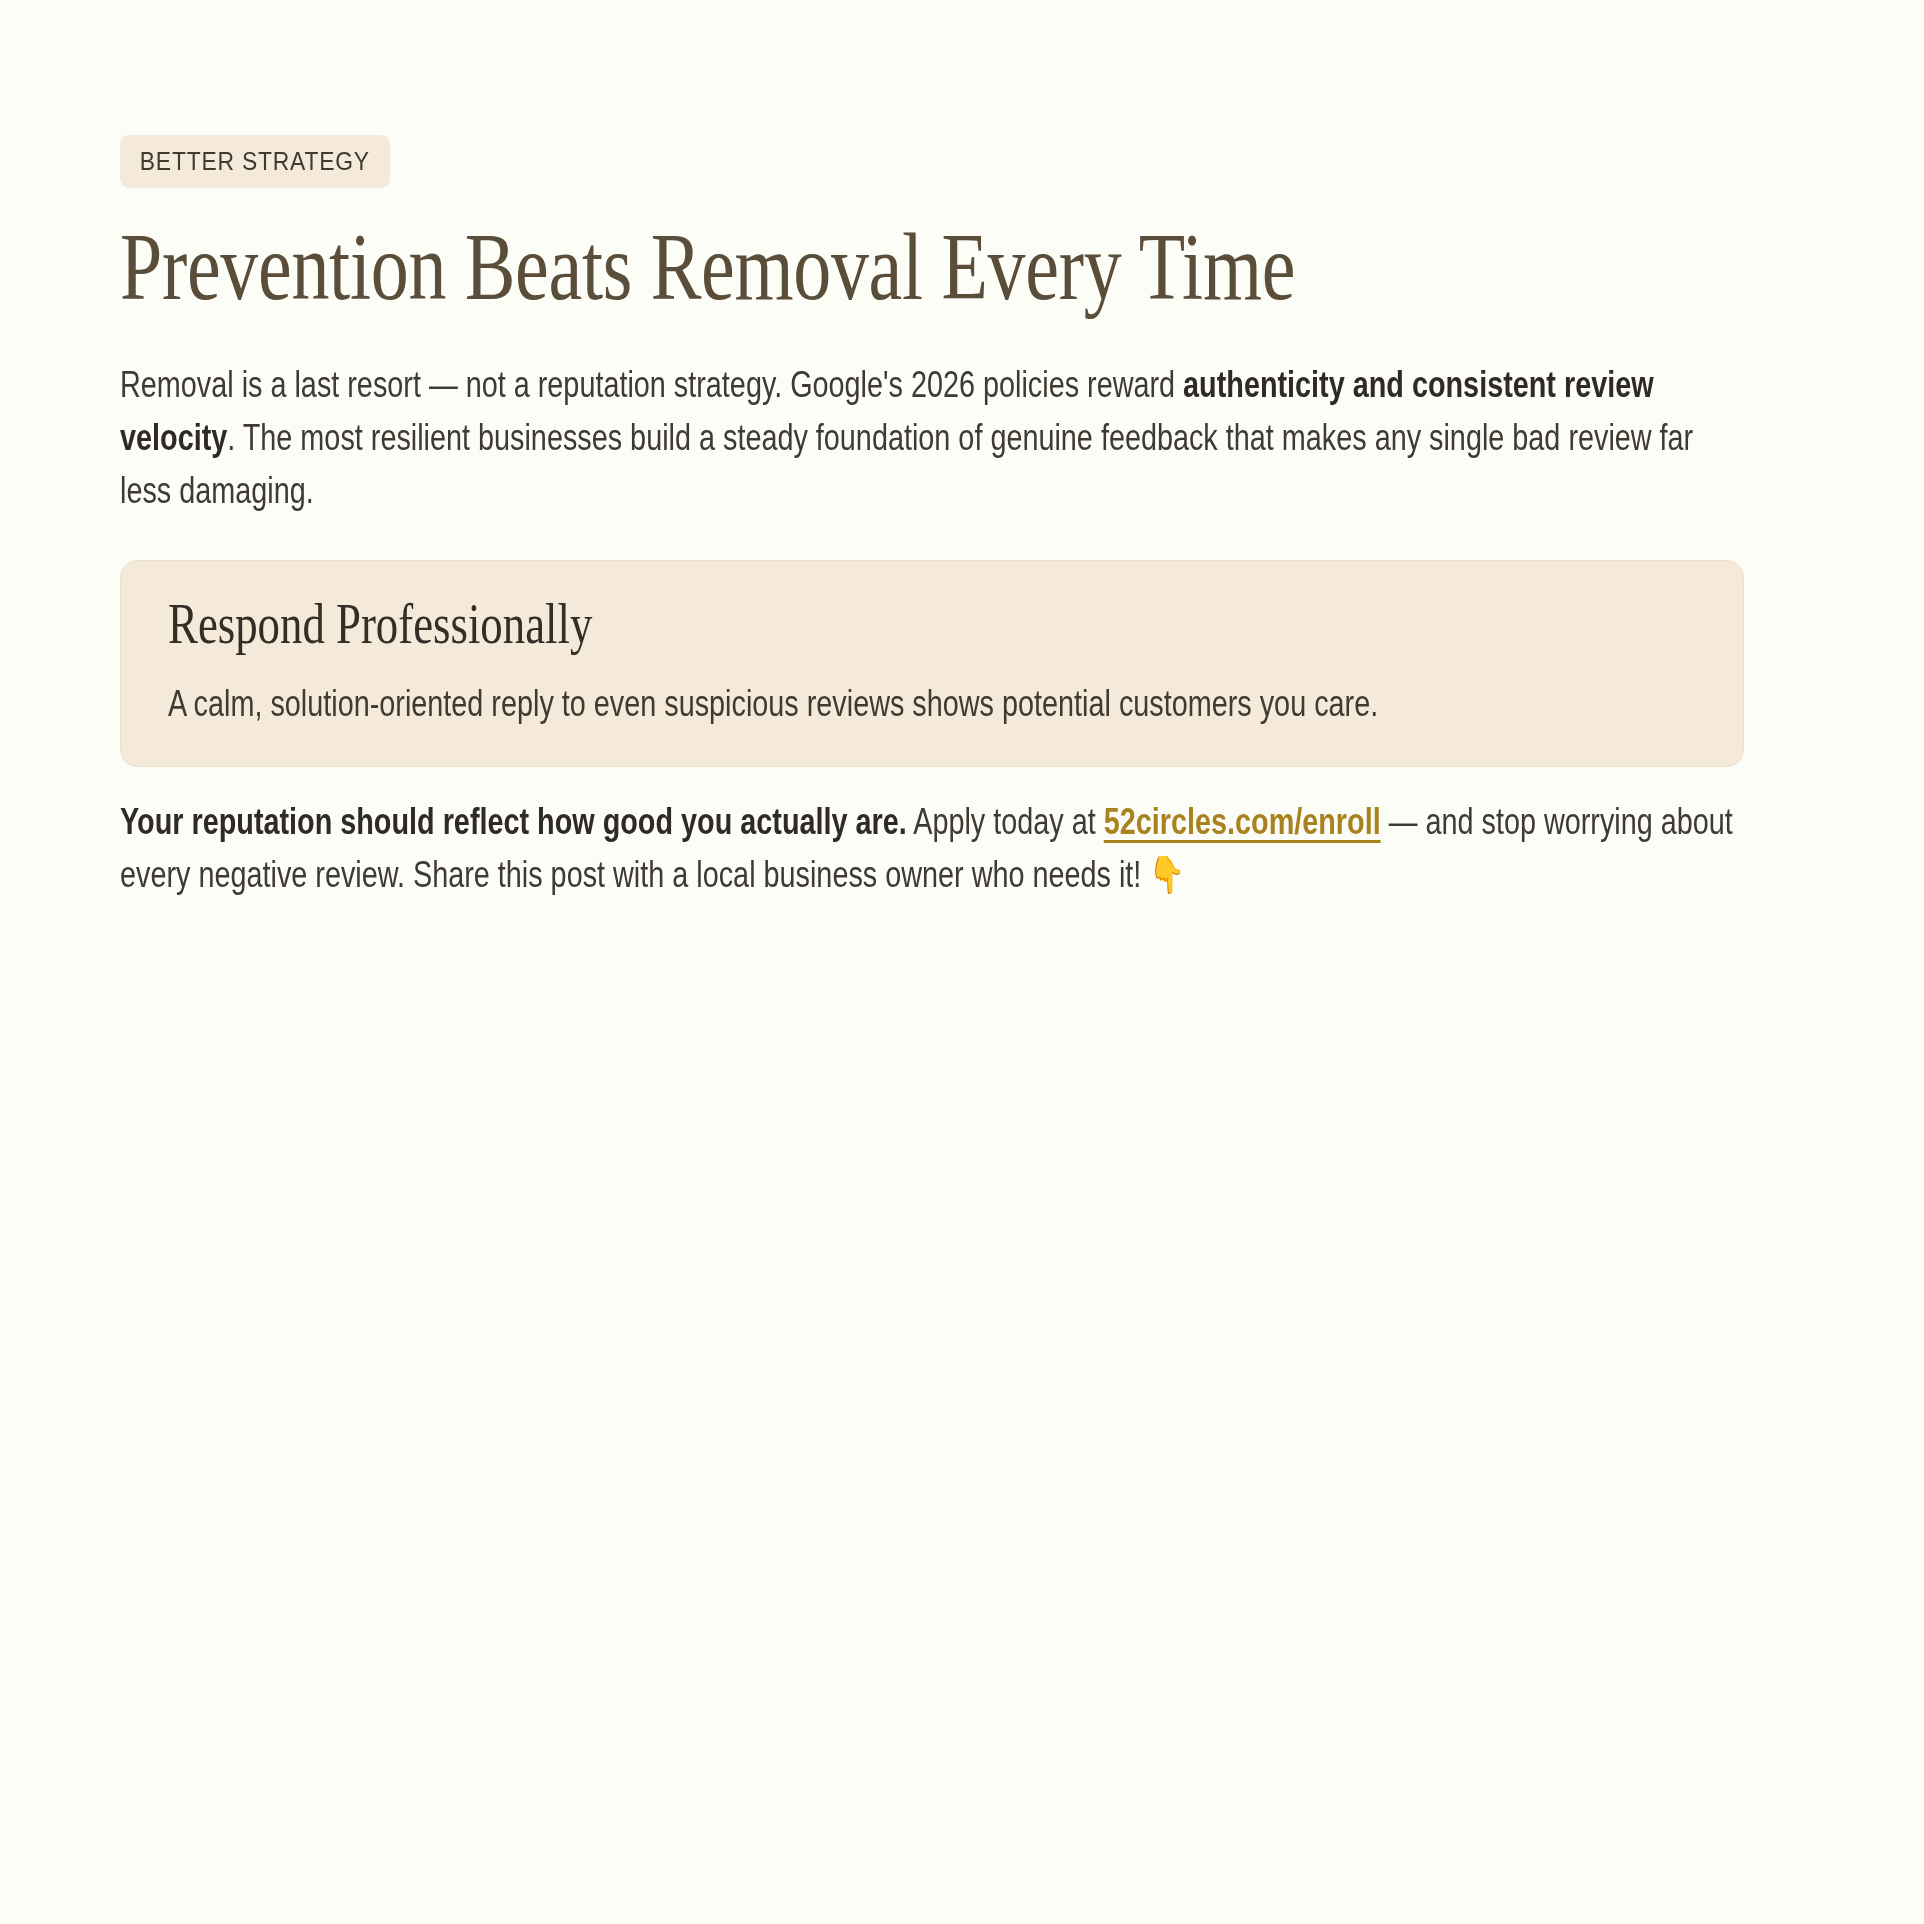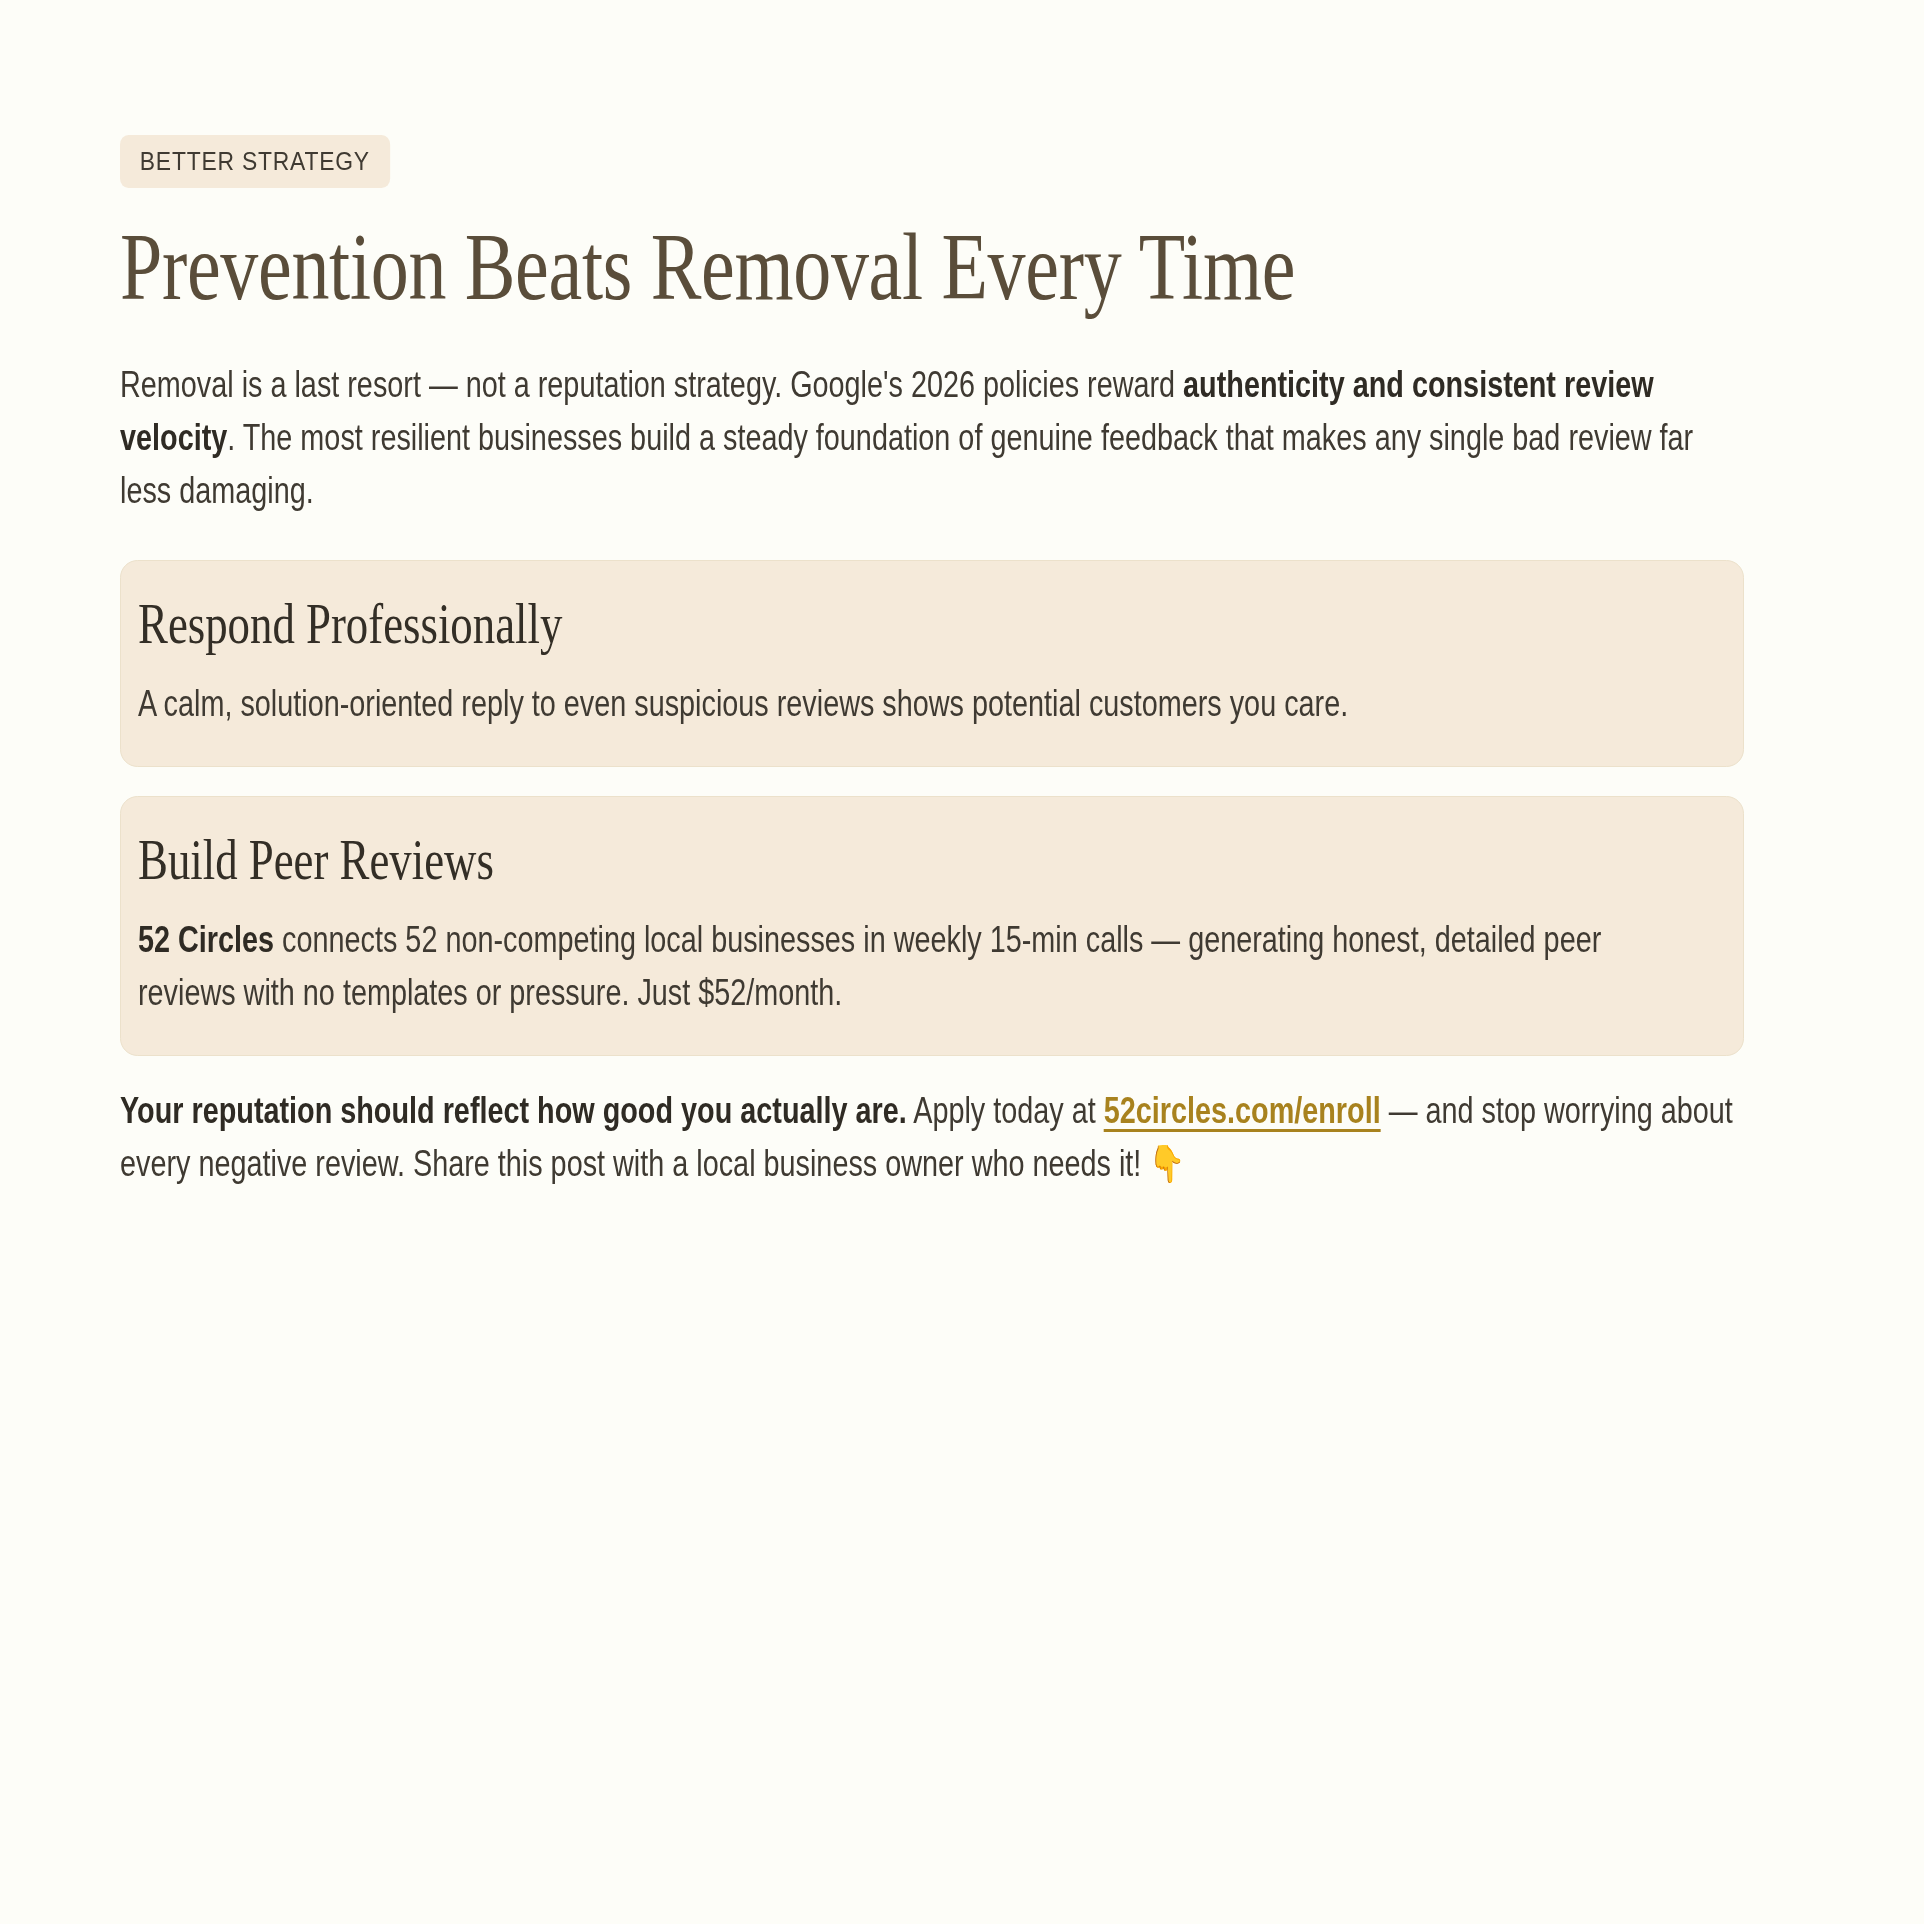--- a/index.html
+++ b/index.html
@@ -75,21 +75,21 @@
 
   
   .cards {
     margin-top: 42px;
   }
   .card {
     box-sizing: border-box;
     background: #f5eada;
     border: 0.8px solid #ece1cb;
     border-radius: 17.6px;
-    padding: 32px 35px 35px 17px;
+    padding: 32px 35px 35px 47px;
     margin-bottom: 29px;
   }
   .card-title {
     margin: 0;
     font-family: "Liberation Serif", serif;
     font-weight: 400;
     font-size: 56px;
     line-height: 1.12;
     color: #332e26;
     transform: scaleX(0.80);
@@ -143,24 +143,20 @@
 
     <p class="intro"><span>Removal is a last resort — not a reputation strategy. Google's 2026 policies reward </span><b>authenticity and consistent review velocity</b><span>. The most resilient businesses build a steady foundation of genuine feedback that makes any single bad review far less damaging.</span></p>
 
     <div class="cards">
 
       <div class="card">
         <h2 class="card-title">Respond Professionally</h2>
         <p class="card-body">A calm, solution-oriented reply to even suspicious reviews shows potential customers you care.</p>
       </div>
 
-      <div class="card">
-        <h2 class="card-title">Build Peer Reviews</h2>
-        <p class="card-body"><b>52 Circles</b><span> connects 52 non-competing local businesses in weekly 15-min calls — generating honest, detailed peer reviews with no templates or pressure. Just $52/month.</span></p>
-      </div>
 
 
     </div>
 
     <p class="outro"><b>Your reputation should reflect how good you actually are.</b><span> Apply today at </span><a href="#">52circles.com/enroll</a><span> — and stop worrying about every negative review. Share this post with a local business owner who needs it! </span><span class="emoji">👇</span></p>
 
   </div>
 </div>
 
 

